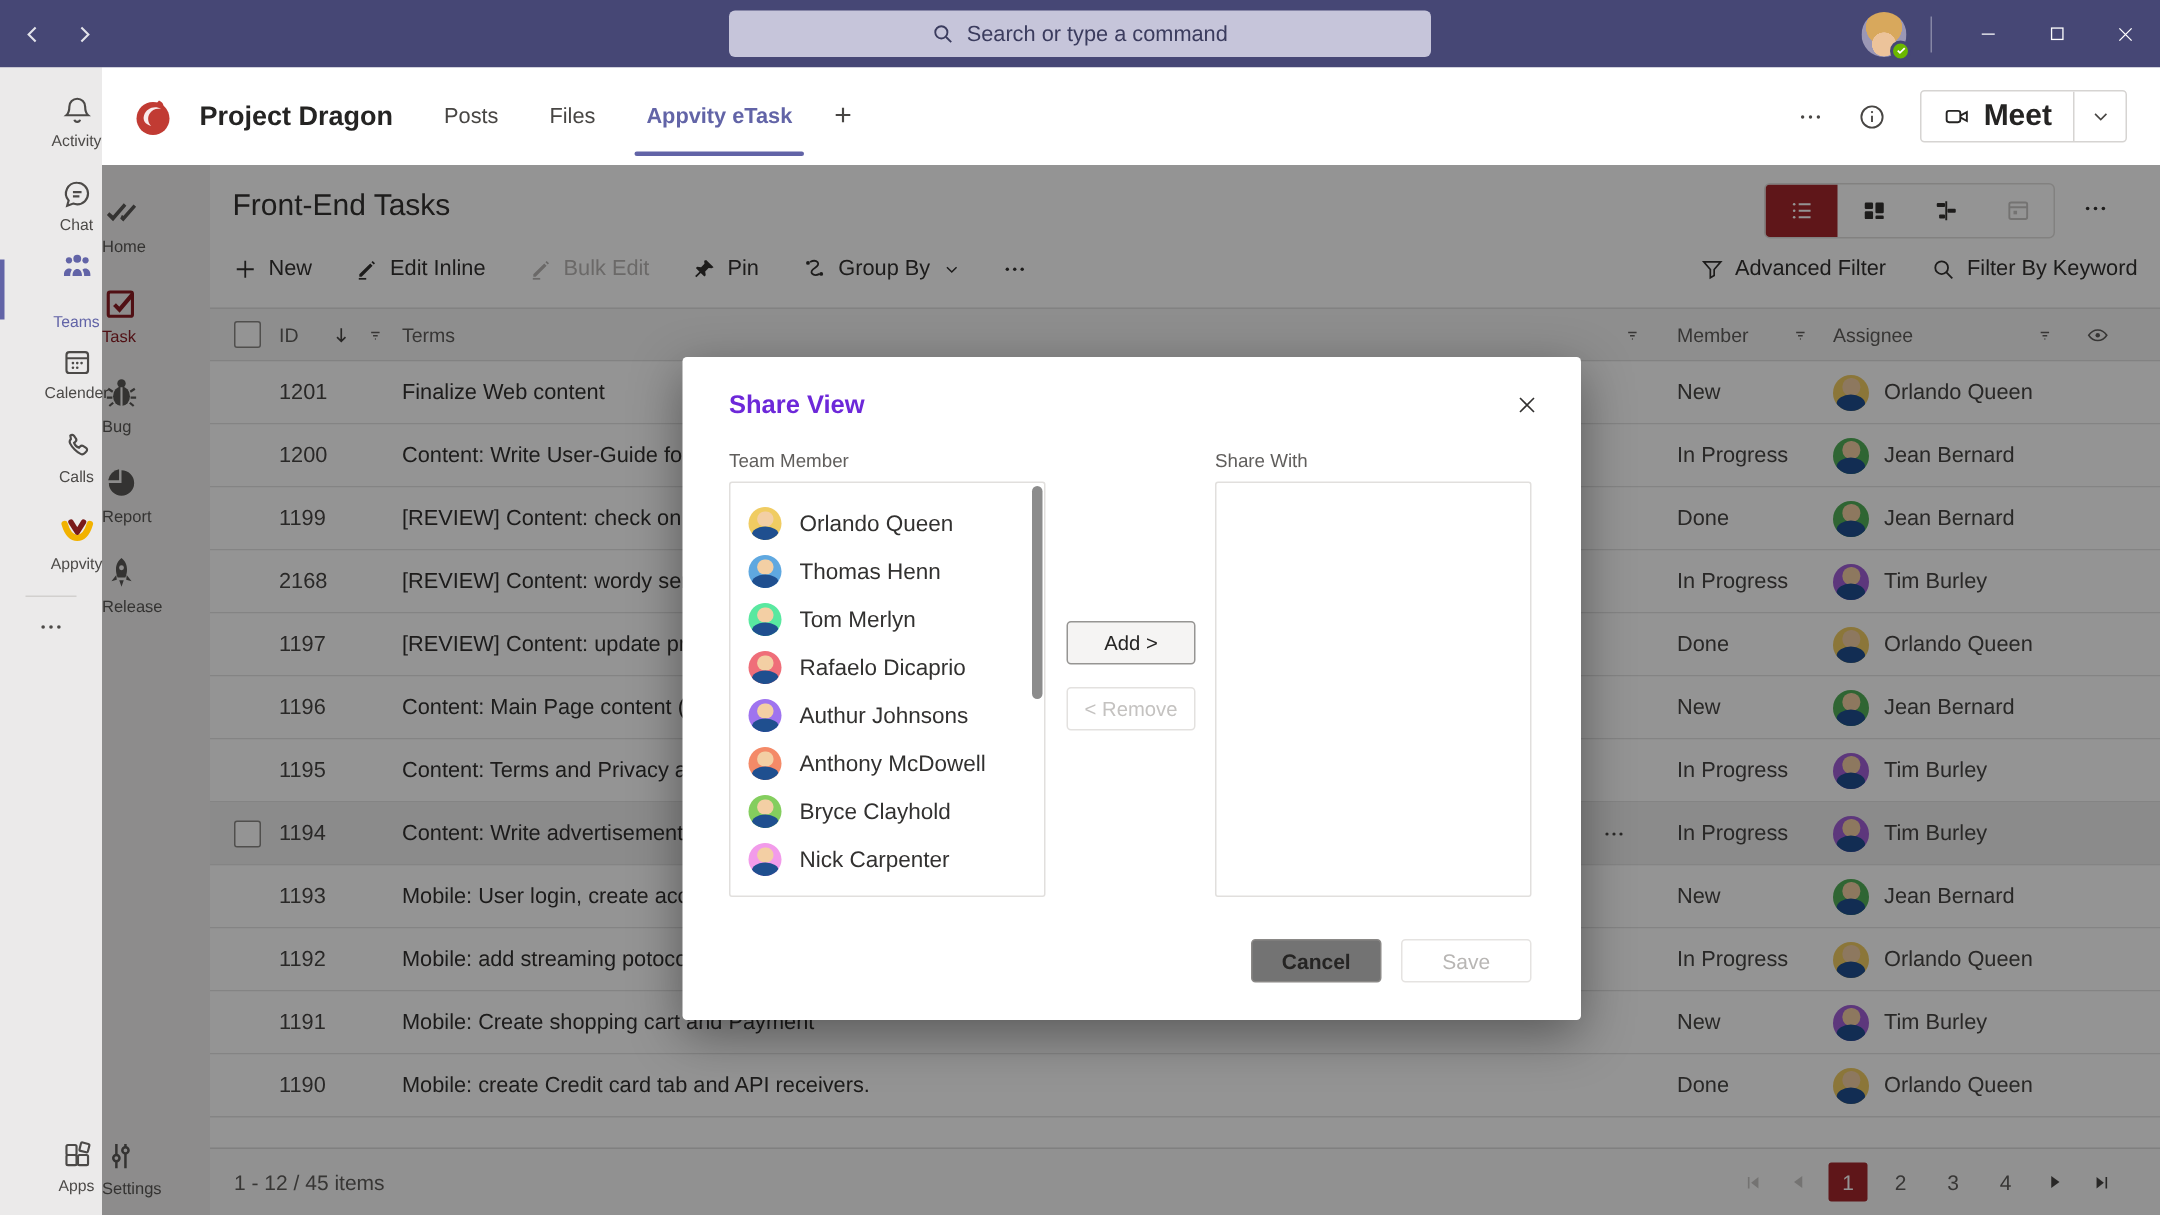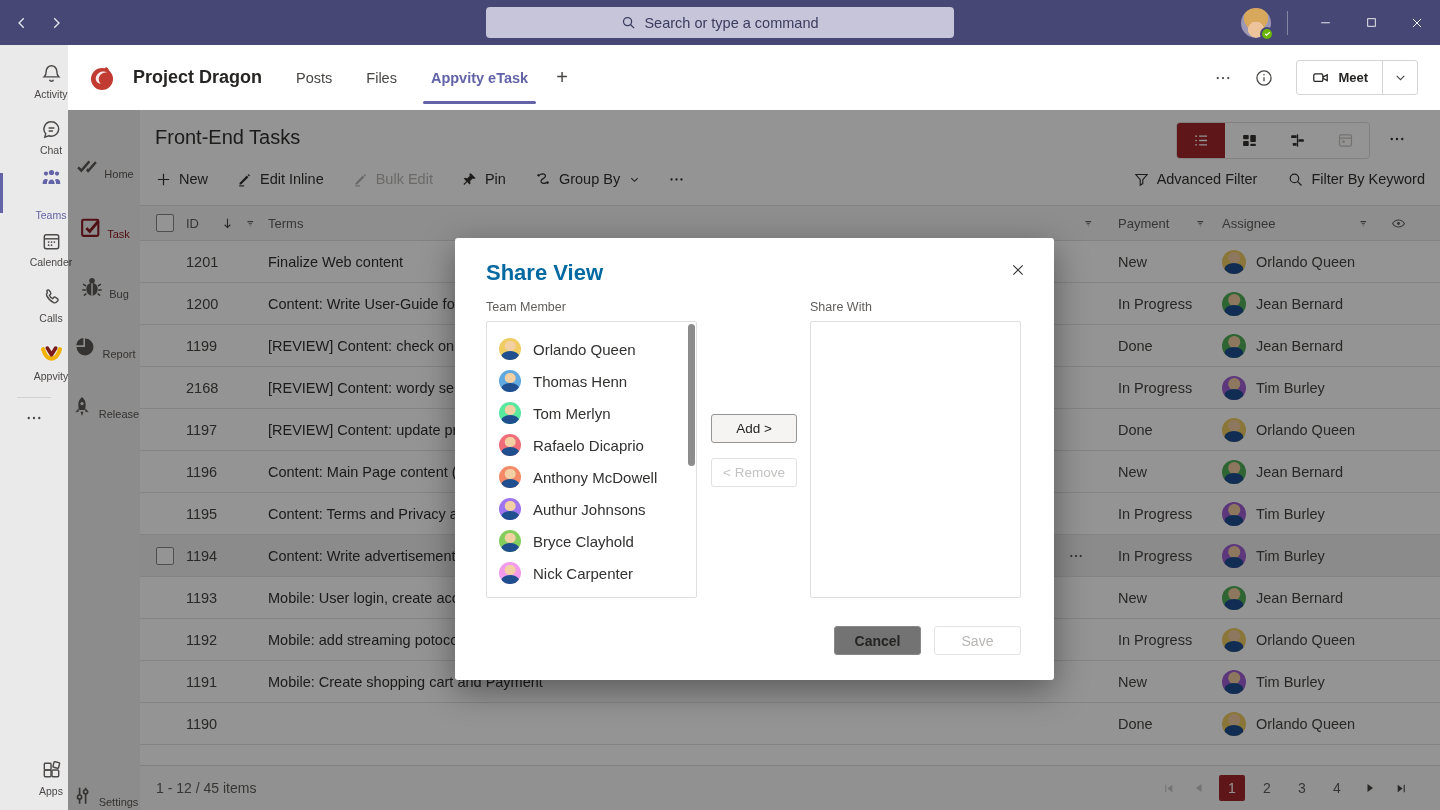--- a/index.html
+++ b/index.html
@@ -36,26 +36,26 @@
   .team-logo { width:32px; height:32px; margin-left:18px; flex:none; }
   .team-name { font-size:18px; font-weight:bold; color:#252423; margin-left:15px; }
   .tabs { display:flex; align-items:center; margin-left:34px; gap:34px; }
   .tab { font-size:14.5px; color:#484644; position:relative; height:65px; display:flex; align-items:center; }
   .tab.active { color:#6264A7; font-weight:bold; }
   .tab.active::after { content:""; position:absolute; left:-8px; right:-8px; bottom:6px; height:3px; background:#6264A7; border-radius:2px; }
   .tab-add { margin-left:28px; color:#484644; font-size:20px; font-weight:300; }
   .hdr-right { margin-left:auto; display:flex; align-items:center; gap:22px; padding-right:22px; }
   .hdr-dots { color:#484644; letter-spacing:2px; font-size:18px; font-weight:bold; }
   .meet-split { display:flex; align-items:stretch; height:35px; border:1px solid #d6d4d2; border-radius:3px; overflow:hidden; }
-  .meet-main { display:flex; align-items:center; gap:8px; padding:0 14px; color:#252423; font-size:13px; font-weight:bold; border-right:1px solid #d6d4d2; }
+  .meet-main { display:flex; align-items:center; gap:8px; padding:0 14px; color:#252423; font-size:20px; font-weight:bold; border-right:1px solid #d6d4d2; }
   .meet-chev { width:34px; display:flex; align-items:center; justify-content:center; color:#484644; }
 
   
   .sidebar { position:absolute; left:68px; top:110px; width:72px; height:700px; background:#f3f2f1; display:flex; flex-direction:column; align-items:center; padding-top:10px; }
-  .side-item { width:72px; height:60px; display:flex; flex-direction:row; align-items:flex-end; justify-content:center; gap:4px; color:#5a5856; }
+  .side-item { width:72px; height:60px; display:flex; flex-direction:column; align-items:flex-start; justify-content:center; gap:4px; color:#5a5856; }
   .side-item .lbl { font-size:11px; }
   .side-item.active { color:#8a1c24; }
   .side-spacer { flex:1; }
   .side-item.settings { margin-bottom:2px; }
 
   
   .content { position:absolute; left:140px; top:110px; width:1300px; height:700px; background:#fff; }
   .view-title { position:absolute; left:15px; top:16px; font-size:20px; color:#323130; }
   .switcher { position:absolute; left:1036px; top:12px; height:37px; display:flex; border:1px solid #e1dfdd; border-radius:4px; overflow:hidden; background:#fff; }
   .sw-btn { width:48px; height:35px; display:flex; align-items:center; justify-content:center; color:#323130; }
@@ -104,21 +104,21 @@
   .pg-btn { width:22px; height:22px; display:flex; align-items:center; justify-content:center; color:#484644; }
   .pg-btn.disabled { color:#c8c6c4; }
   .pg-num { min-width:26px; height:26px; display:flex; align-items:center; justify-content:center; font-size:14px; color:#605e5c; border-radius:2px; }
   .pg-num.page-active { background:#A4262C; color:#fff; }
 
   
   .overlay { position:absolute; left:68px; top:110px; width:1372px; height:700px; background:rgba(0,0,0,0.42); z-index:50; }
 
   
   .modal { position:absolute; left:455px; top:238px; width:599px; height:442px; background:#fff; border-radius:3px; box-shadow:0 10px 34px rgba(0,0,0,.4); z-index:100; }
-  .modal-title { position:absolute; left:31px; top:22px; font-size:22px; font-weight:bold; color:#0369a1; }
+  .modal-title { position:absolute; left:31px; top:22px; font-size:17px; font-weight:bold; color:#6d28d9; }
   .modal-close { position:absolute; right:28px; top:24px; color:#323130; }
   .box-label { position:absolute; top:62px; font-size:12.5px; color:#605e5c; }
   .lbl-left { left:31px; } .lbl-right { left:355px; }
   .listbox { position:absolute; top:83px; width:211px; height:277px; border:1px solid #e1dfdd; border-radius:2px; background:#fff; }
   .box-left { left:31px; } .box-right { left:355px; }
   .member-list { position:absolute; inset:0; padding-top:11px; overflow:hidden; }
   .member { height:32px; display:flex; align-items:center; gap:12px; padding-left:12px; font-size:15px; color:#323130; }
   .scroll-thumb { position:absolute; right:1px; top:2px; width:7px; height:142px; background:#8c8c8c; border-radius:4px; }
   .xfer-btn { position:absolute; left:256px; width:86px; height:29px; border-radius:3px; display:flex; align-items:center; justify-content:center; font-size:13.5px; }
   .btn-add { top:176px; background:#f5f4f3; border:1px solid #969593; color:#252423; }
@@ -515,21 +515,21 @@
         <svg width="15" height="15" viewBox="0 0 24 24" stroke="#605e5c" stroke-width="1.7">
             <path d="M5.5 9h9M7.5 12.5h5M9.5 16h1"></path>
           </svg>
       </span>
       <span class="cell c-title">Terms</span>
       <span class="cell f-title">
         <svg width="15" height="15" viewBox="0 0 24 24" stroke="#605e5c" stroke-width="1.7">
             <path d="M5.5 9h9M7.5 12.5h5M9.5 16h1"></path>
           </svg>
       </span>
-      <span class="cell c-status">Payment</span>
+      <span class="cell c-status">Member</span>
       <span class="cell f-status">
         <svg width="15" height="15" viewBox="0 0 24 24" stroke="#605e5c" stroke-width="1.7">
             <path d="M5.5 9h9M7.5 12.5h5M9.5 16h1"></path>
           </svg>
       </span>
       <span class="cell c-assignee">Assignee</span>
       <span class="cell f-assignee">
         <svg width="15" height="15" viewBox="0 0 24 24" stroke="#605e5c" stroke-width="1.7">
             <path d="M5.5 9h9M7.5 12.5h5M9.5 16h1"></path>
           </svg>
@@ -702,20 +702,21 @@
             <span class="assignee-wrap">
               <span class="face sz24" style="background-color: rgb(160, 95, 214);"></span>
               <span>Tim Burley</span>
             </span>
           </span>
         </div>
 
         <div class="row">
 
           <span class="cell c-id">1190</span>
+          <span class="cell c-title">Mobile: create Credit card tab and API receivers.</span>
 
           <span class="cell c-status">Done</span>
           <span class="cell c-assignee">
             <span class="assignee-wrap">
               <span class="face sz24" style="background-color: rgb(240, 204, 98);"></span>
               <span>Orlando Queen</span>
             </span>
           </span>
         </div>
       </div>
@@ -788,27 +789,27 @@
             <span class="face sz22" style="background-color: rgb(89, 232, 160);"></span>
             <span>Tom Merlyn</span>
           </div>
 
           <div class="member">
             <span class="face sz22" style="background-color: rgb(239, 110, 121);"></span>
             <span>Rafaelo Dicaprio</span>
           </div>
 
           <div class="member">
+            <span class="face sz22" style="background-color: rgb(159, 116, 239);"></span>
+            <span>Authur Johnsons</span>
+          </div>
+
+          <div class="member">
             <span class="face sz22" style="background-color: rgb(244, 138, 104);"></span>
             <span>Anthony McDowell</span>
-          </div>
-
-          <div class="member">
-            <span class="face sz22" style="background-color: rgb(159, 116, 239);"></span>
-            <span>Authur Johnsons</span>
           </div>
 
           <div class="member">
             <span class="face sz22" style="background-color: rgb(132, 206, 94);"></span>
             <span>Bryce Clayhold</span>
           </div>
 
           <div class="member">
             <span class="face sz22" style="background-color: rgb(242, 155, 234);"></span>
             <span>Nick Carpenter</span>

